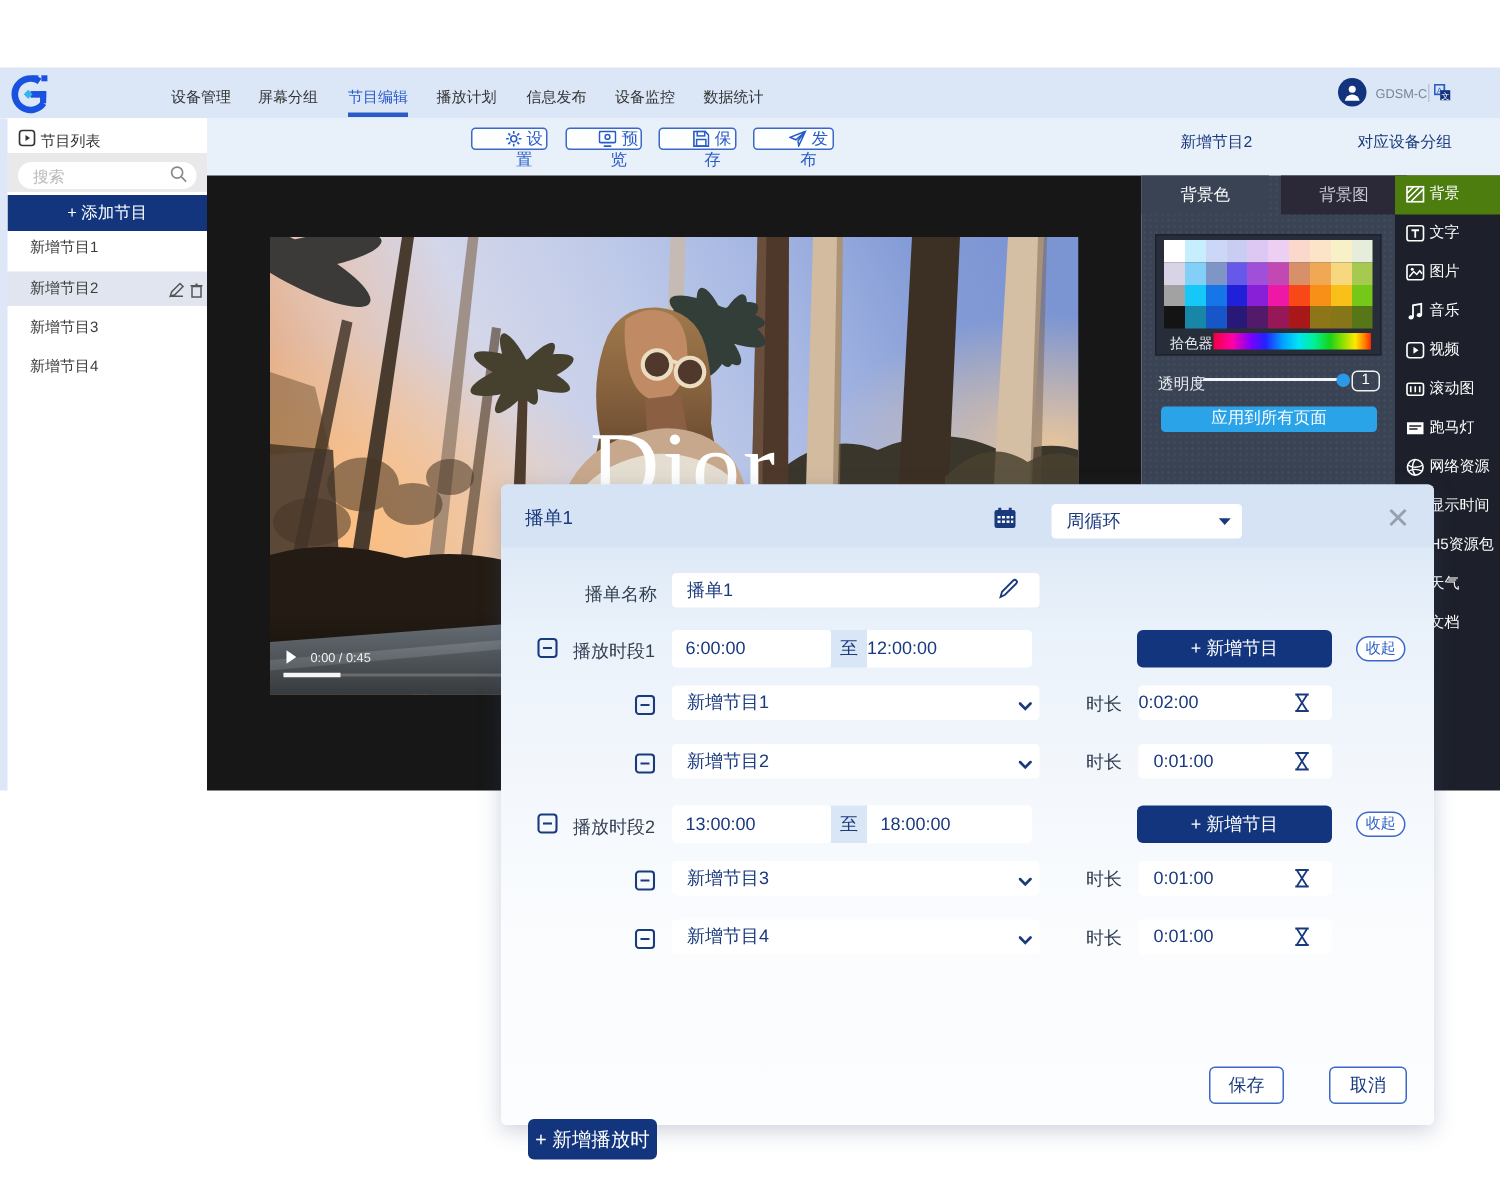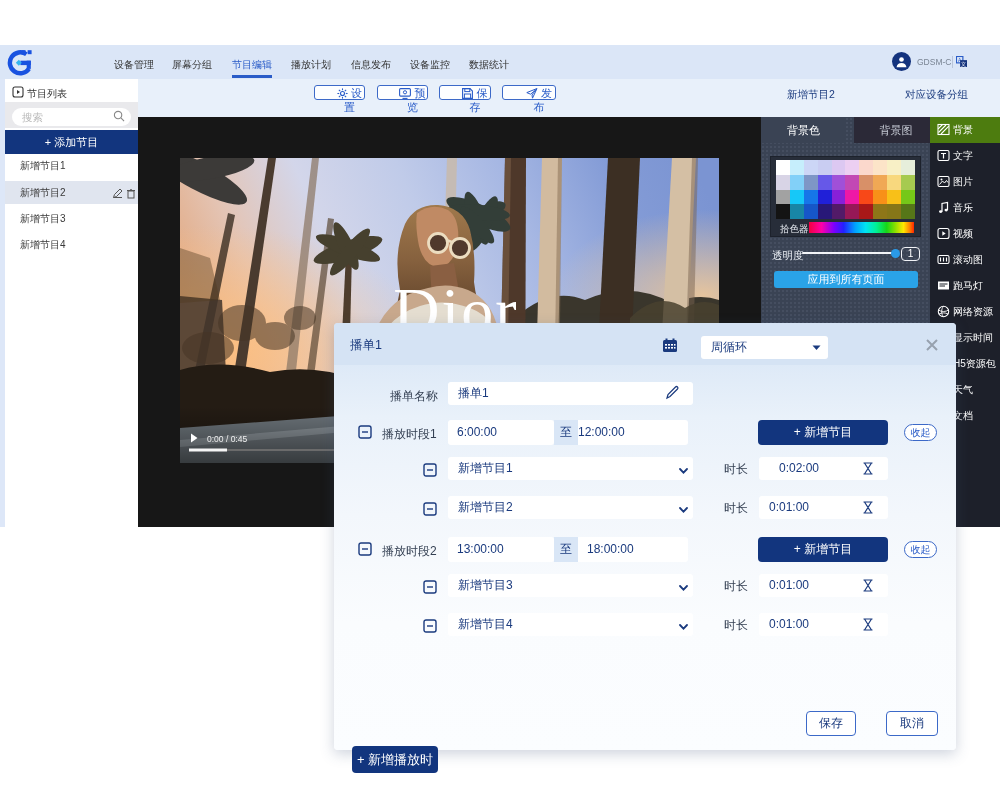--- a/index.html
+++ b/index.html
@@ -421,21 +421,21 @@
 
   <svg class="abs mz minus" style="left:423px;top:463px" viewBox="0 0 14 14">
       <rect x="1" y="1" width="12" height="12" rx="2" fill="none" stroke="#1a3a7e" stroke-width="1.4"></rect>
       <line x1="4" y1="7" x2="10" y2="7" stroke="#1a3a7e" stroke-width="1.4"></line>
     </svg>
   <div class="mbox mz" style="left:448px;top:457px;width:245px;height:23px;line-height:23px"><span style="margin-left:10px">新增节目1</span></div>
   <svg class="abs mz" style="left:679px;top:468px" width="9" height="6" viewBox="0 0 9 6">
       <path d="M1 1 L4.5 4.6 L8 1" fill="none" stroke="#1a3a7e" stroke-width="1.8" stroke-linecap="round"></path>
     </svg>
   <span class="mlabel mz" style="left:724px;top:461px">时长</span>
-  <div class="mbox mz" style="left:759px;top:457px;width:129px;height:23px;line-height:23px"><span style="margin-left:20px">0:02:00</span></div>
+  <div class="mbox mz" style="left:759px;top:457px;width:129px;height:23px;line-height:23px"><span style="margin-left:0">0:02:00</span></div>
   <svg class="abs mz" style="left:862px;top:462px" width="12" height="13" viewBox="0 0 12 13">
       <path d="M1.5 1 H10.5 M1.5 12 H10.5 M2.5 1 L9.5 12 M9.5 1 L2.5 12" stroke="#1a3a7e" stroke-width="1.2" fill="none"></path>
     </svg>
 
   <svg class="abs mz minus" style="left:423px;top:502px" viewBox="0 0 14 14">
       <rect x="1" y="1" width="12" height="12" rx="2" fill="none" stroke="#1a3a7e" stroke-width="1.4"></rect>
       <line x1="4" y1="7" x2="10" y2="7" stroke="#1a3a7e" stroke-width="1.4"></line>
     </svg>
   <div class="mbox mz" style="left:448px;top:496px;width:245px;height:23px;line-height:23px"><span style="margin-left:10px">新增节目2</span></div>
   <svg class="abs mz" style="left:679px;top:507px" width="9" height="6" viewBox="0 0 9 6">

